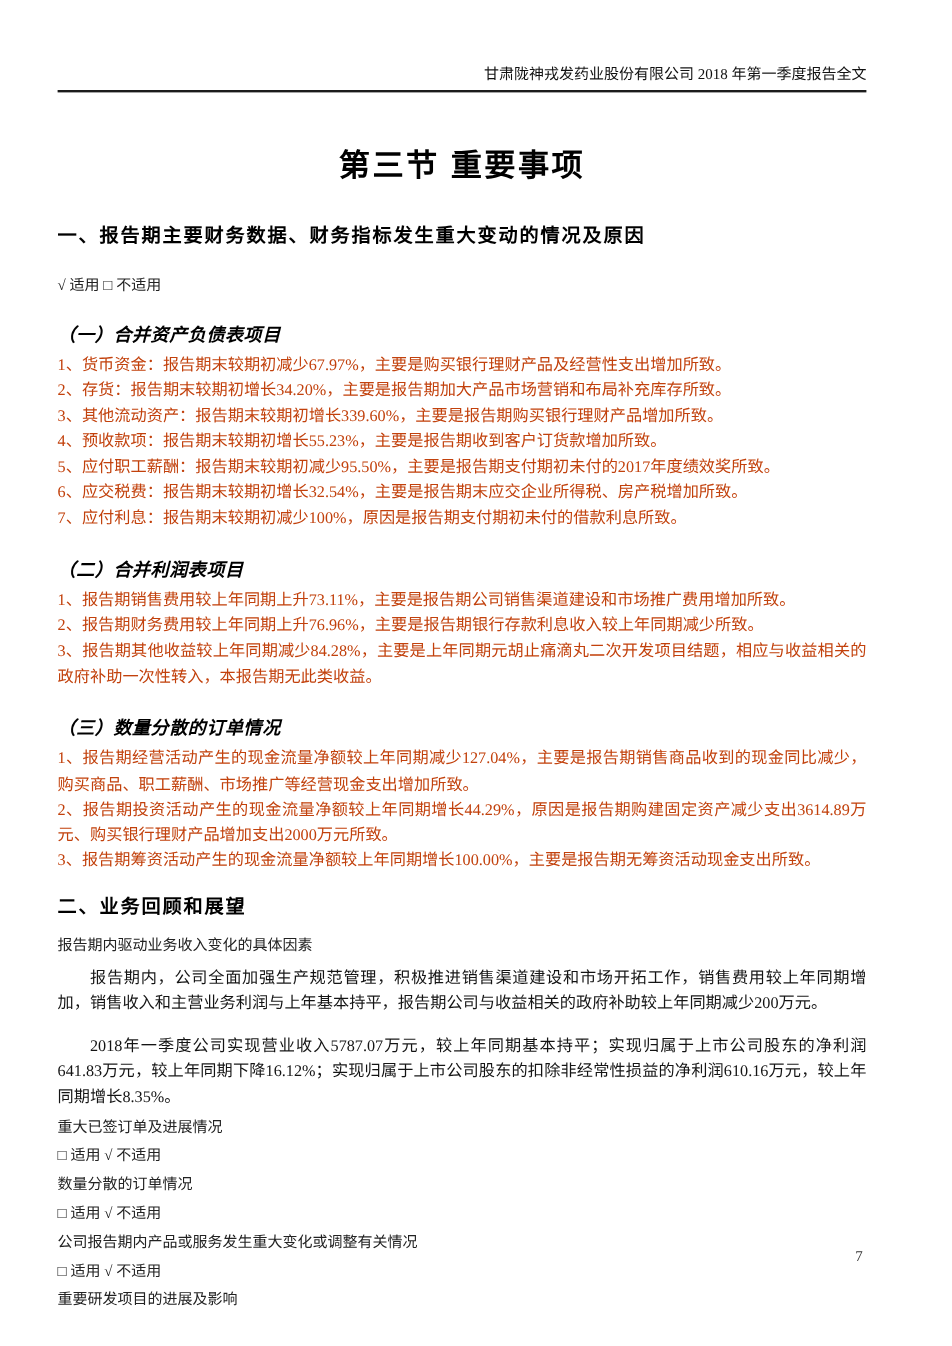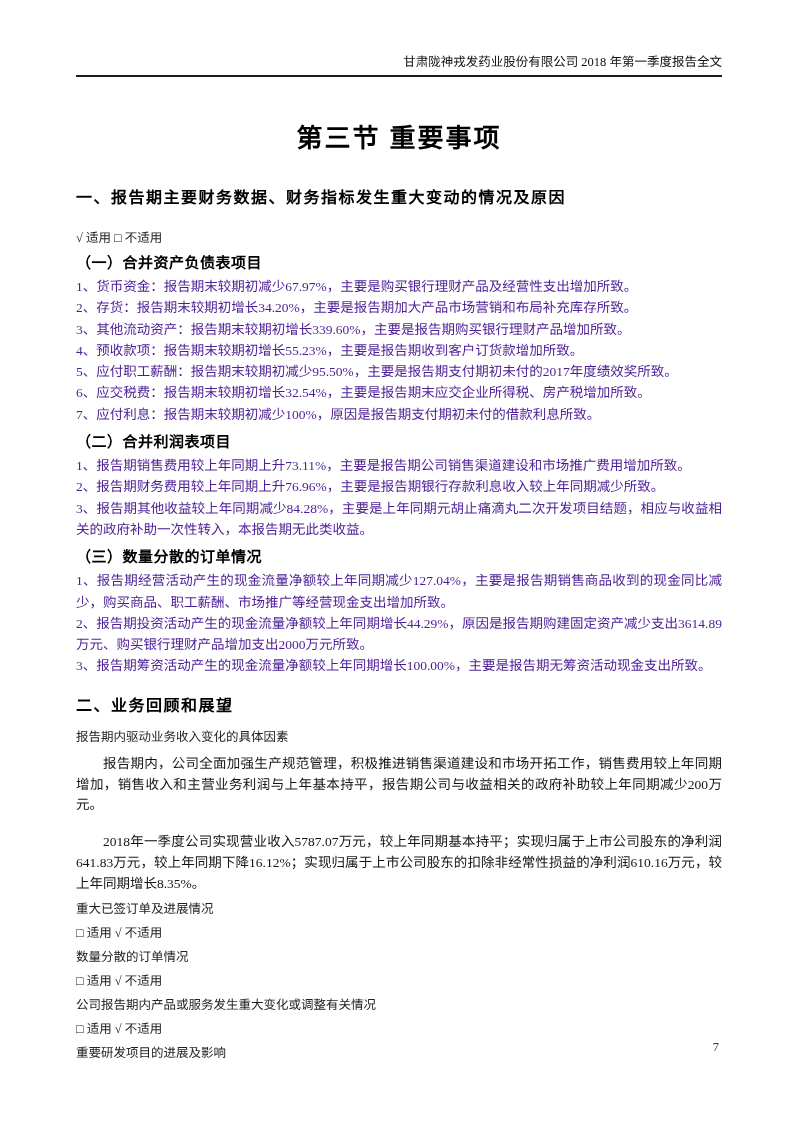--- a/index.html
+++ b/index.html
@@ -5,21 +5,21 @@
   * { margin: 0; padding: 0; box-sizing: border-box; }
   html, body { background: #ffffff; }
   .page {
     position: relative;
     width: 793px;
     height: 1122px;
     margin: 0 auto;
     background: #ffffff;
     color: #1a1a1a;
     font-family: "Liberation Serif", "DejaVu Serif", serif;
-    padding: 55px 71px 0 76px;
+    padding: 55px 71px 0 48px;
     overflow: hidden;
   }
   .running-header {
     font-size: 12.5px;
     line-height: 15px;
     text-align: right;
     color: #111;
     margin-bottom: 5px;
   }
   .header-rule {
@@ -53,29 +53,30 @@
     margin-top: 22px;
     color: #222;
   }
   h3.sub-heading {
     font-family: "Liberation Sans", "DejaVu Sans", sans-serif;
     font-size: 15px;
     line-height: 20px;
     font-weight: 700;
     letter-spacing: 0.5px;
     color: #000;
-    margin-top: 7px;
+    margin-top: 24px;
+    font-style: italic;
   }
   h3.sub-heading + .item { margin-top: 3px; }
   p.item {
     font-size: 13.5px;
     line-height: 21.3px;
     text-align: justify;
     text-justify: inter-ideograph;
-    color: #4c1d95;
+    color: #c2410c;
     font-family: Liberation Serif, serif;
   }
   p.para {
     font-size: 13.5px;
     line-height: 20.8px;
     text-align: justify;
     text-justify: inter-ideograph;
     text-indent: 2em;
     color: #141414;
   }

